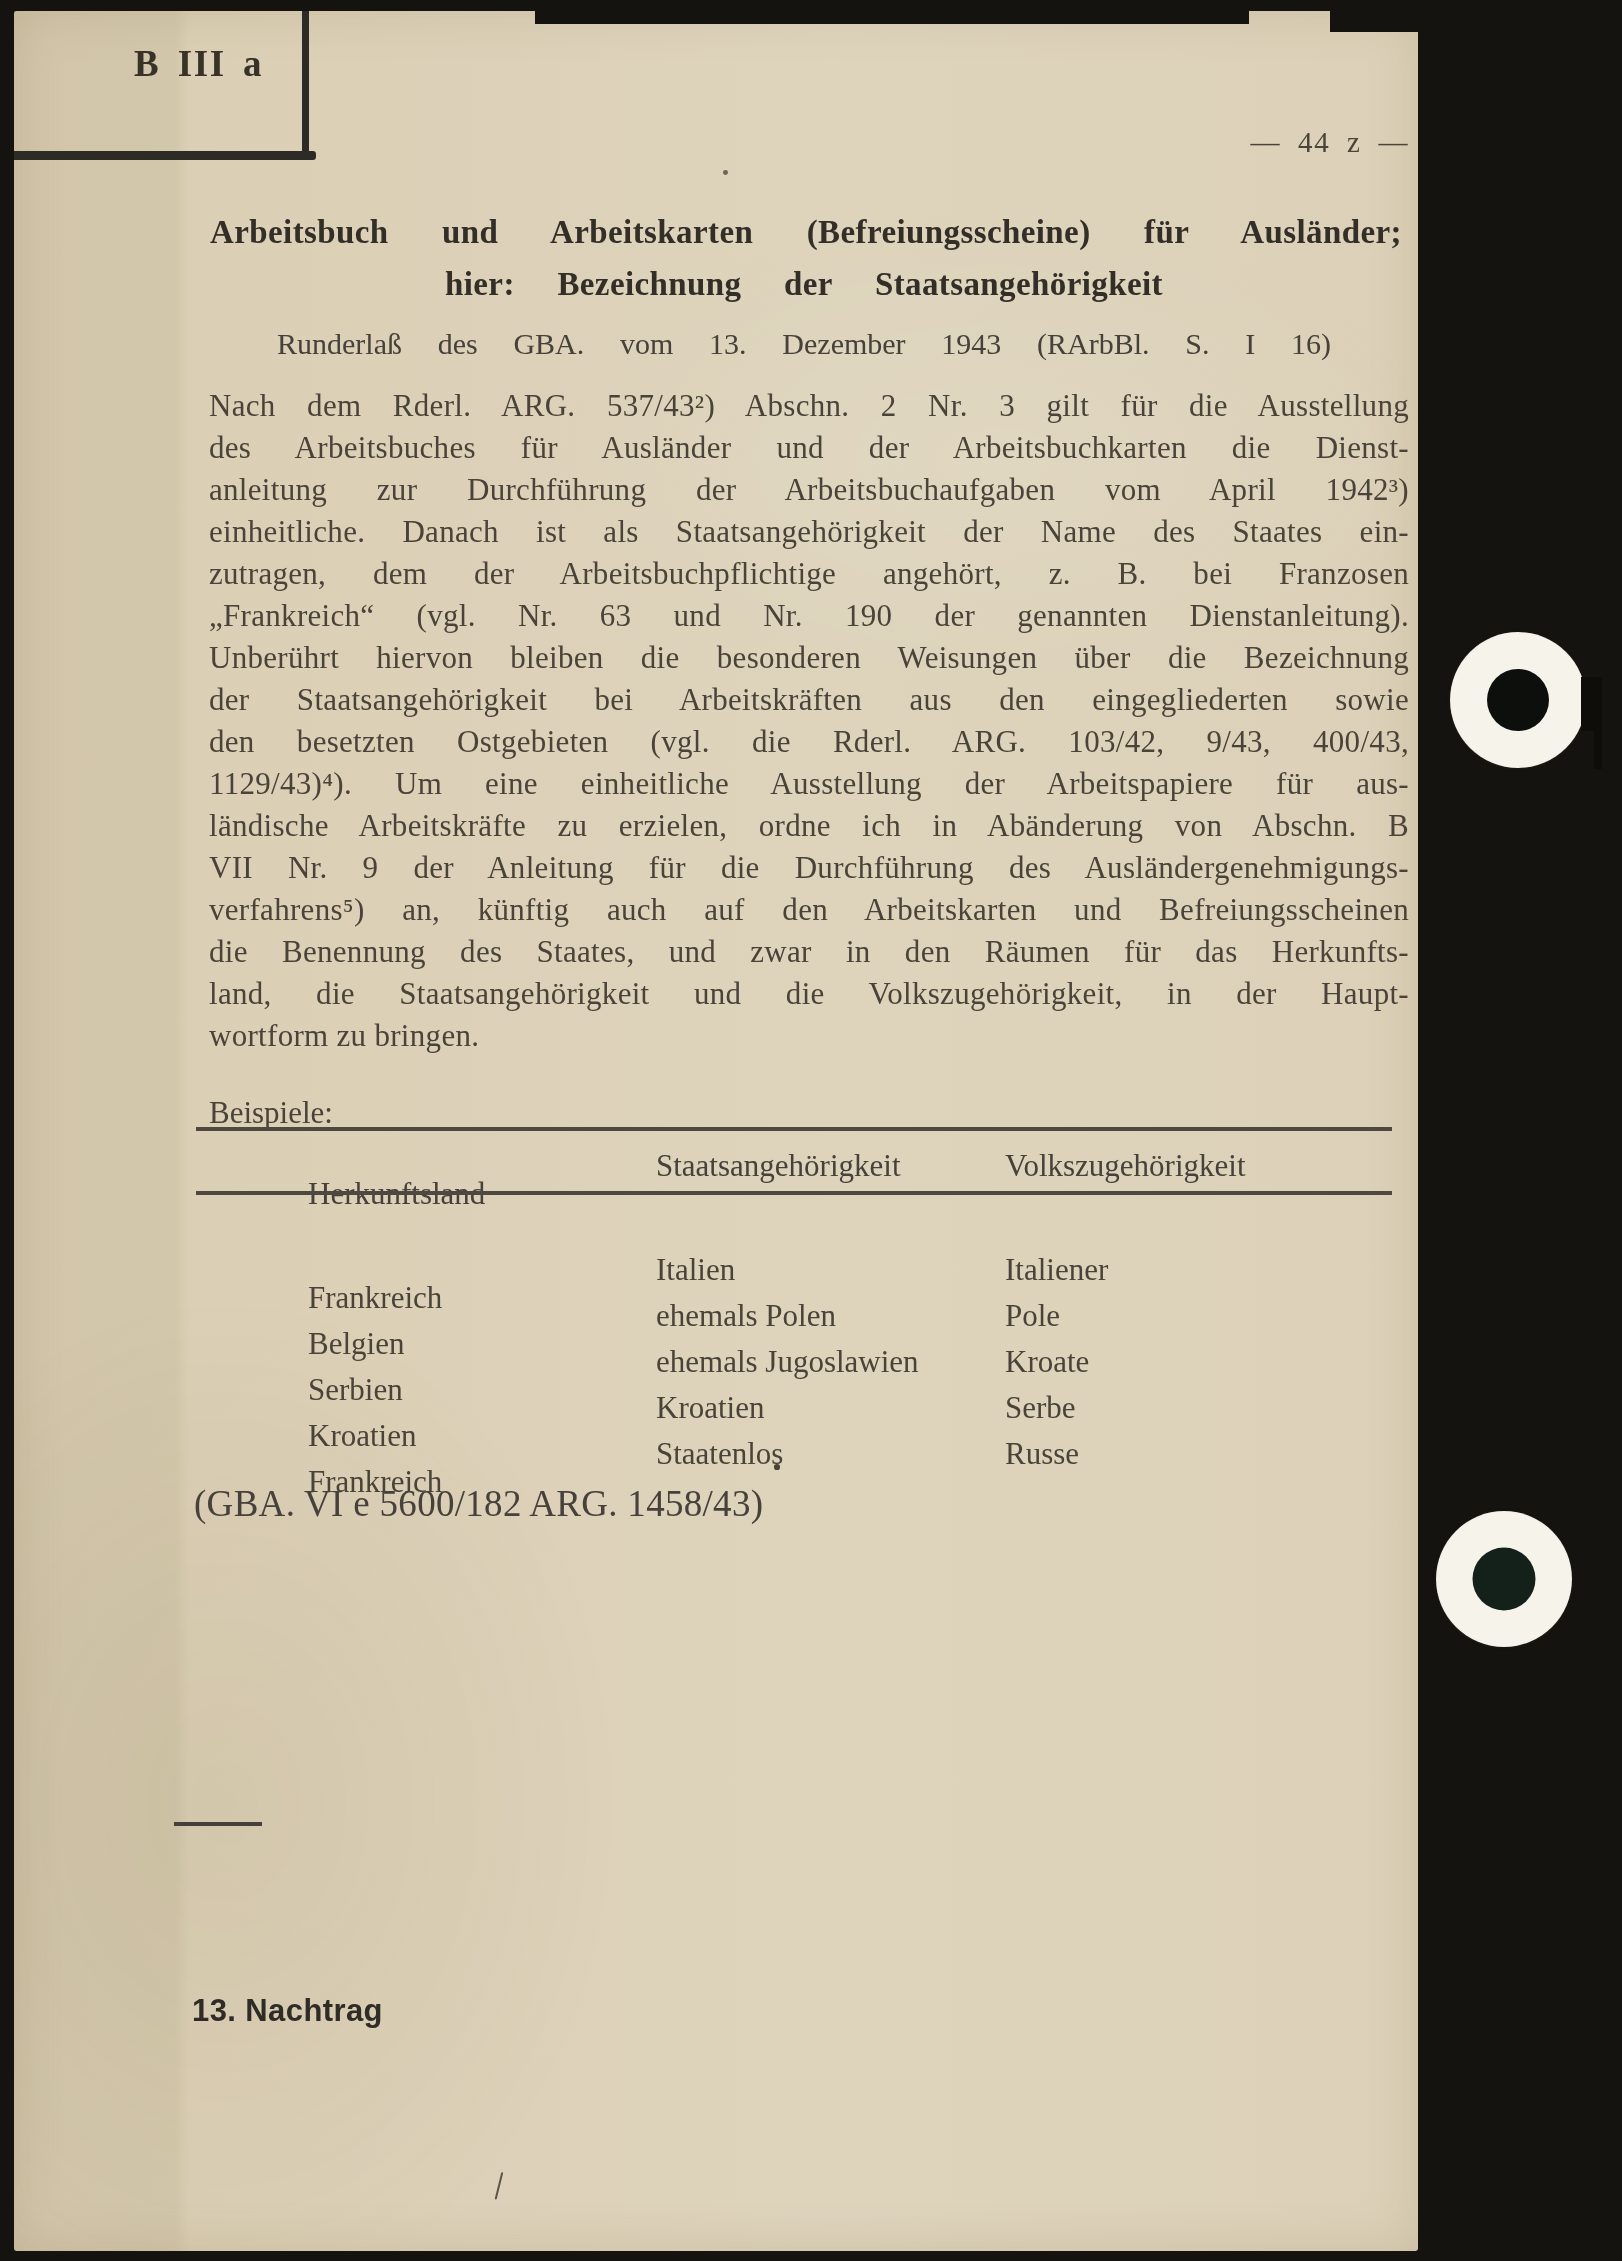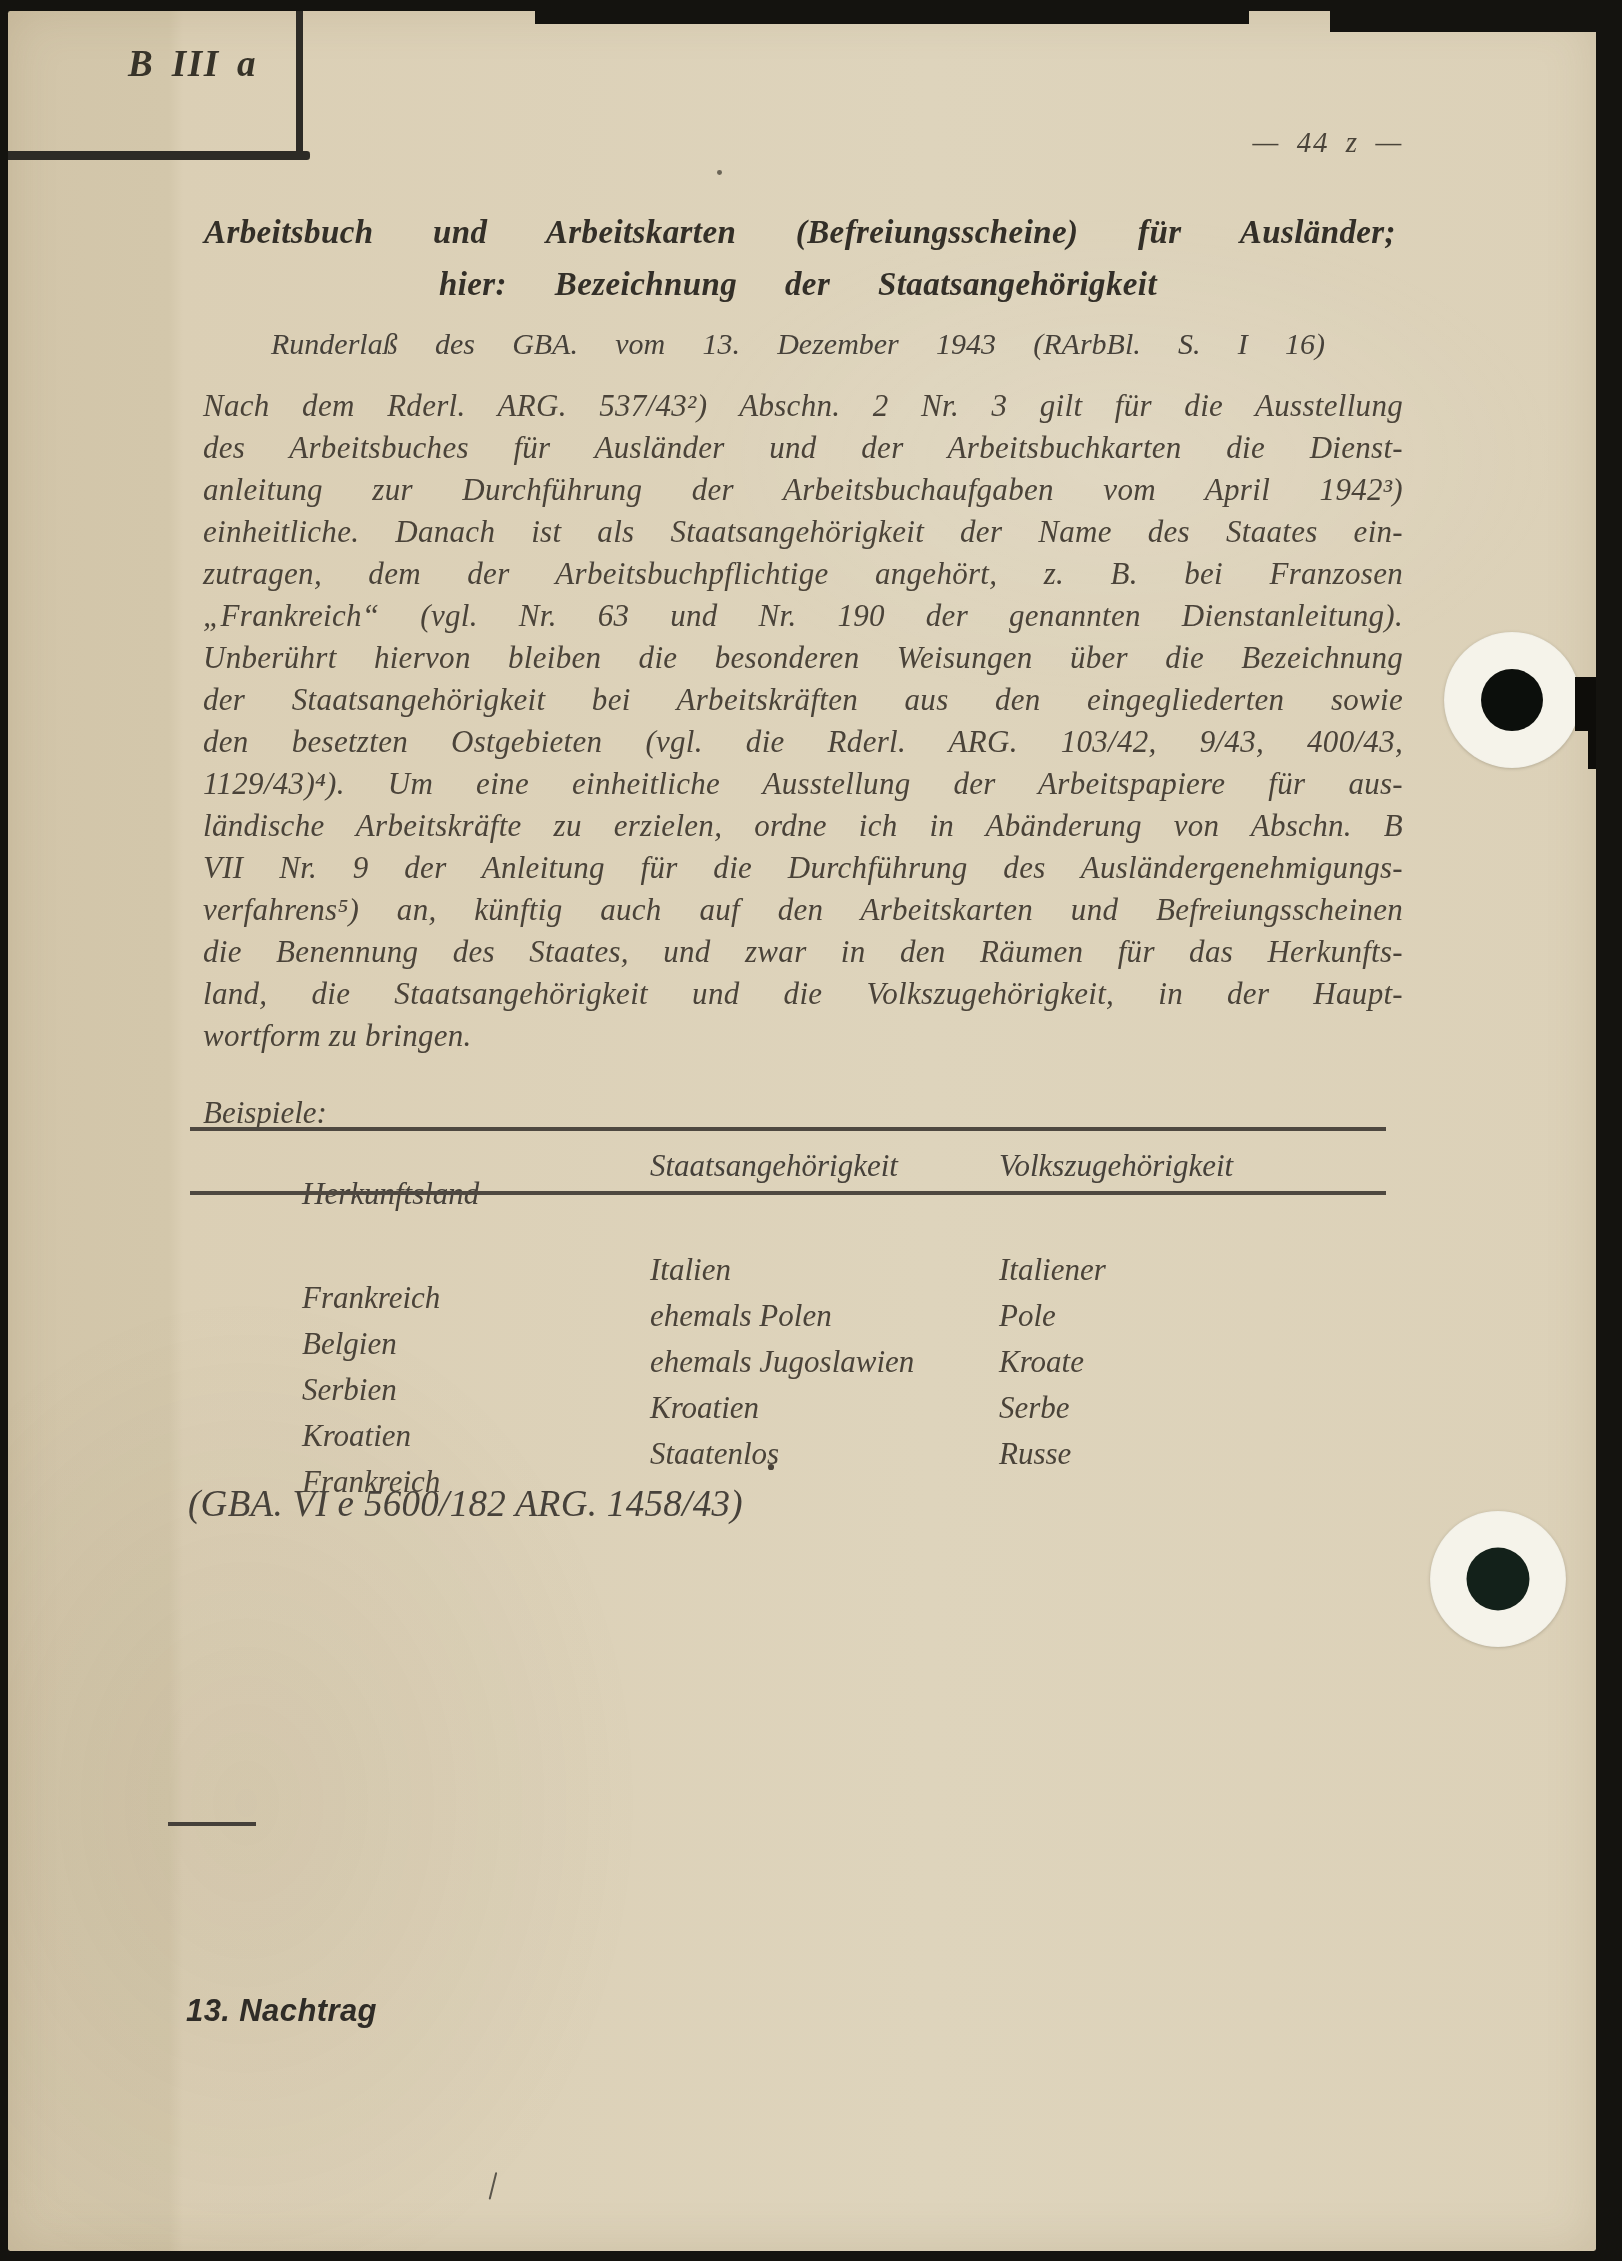--- a/index.html
+++ b/index.html
@@ -4,26 +4,25 @@
 <style>
   html,body{margin:0;padding:0;}
   body{
     width:1622px;height:2261px;position:relative;overflow:hidden;
     background:#14130f;
     font-family:"Liberation Serif","DejaVu Serif",serif;
   }
   .a{position:absolute;}
   
   .page{
-    left:8px;top:11.4px;width:1588px;height:2240px;
+    left:14px;top:11.4px;width:1404px;height:2240px;
     background:
       linear-gradient(90deg,#d2c5a9 0px,#d3c7ab 161px,#dbcfb5 175px,#ded4bc 58%,#dcd1b8 100%);
     border-radius:2.4px;
     box-shadow:inset 0 0 49px rgba(120,100,60,.18);
-    font-style:italic;
   }
   .page-texture{
     left:0;top:0;right:0;bottom:0;border-radius:2.4px;
     background:
       radial-gradient(ellipse 730px 406px at 70% 20%,rgba(255,255,255,.10),rgba(255,255,255,0) 60%),
       radial-gradient(ellipse 568px 730px at 15% 80%,rgba(105,85,50,.07),rgba(0,0,0,0) 70%);
     pointer-events:none;
   }
   
   .tab-vline{left:288px;top:0;width:7.3px;height:145px;background:#2d2b26;}

